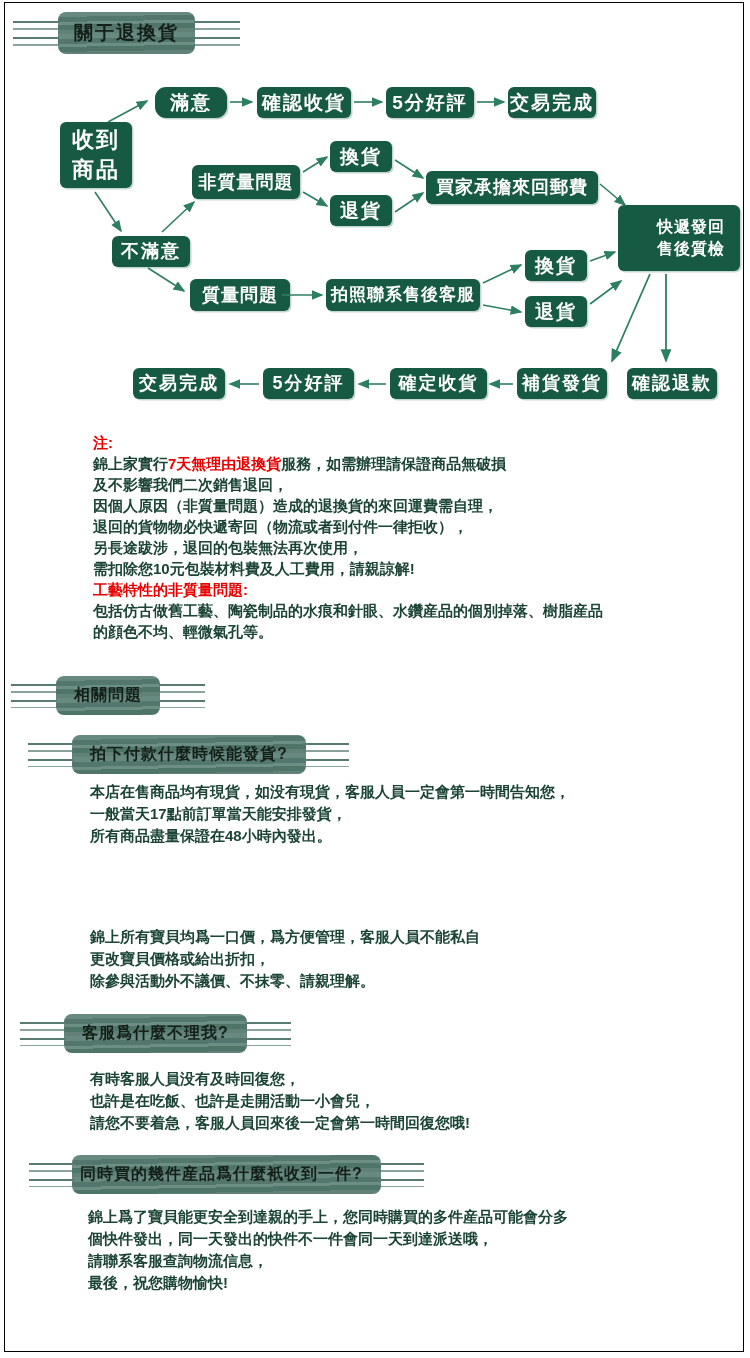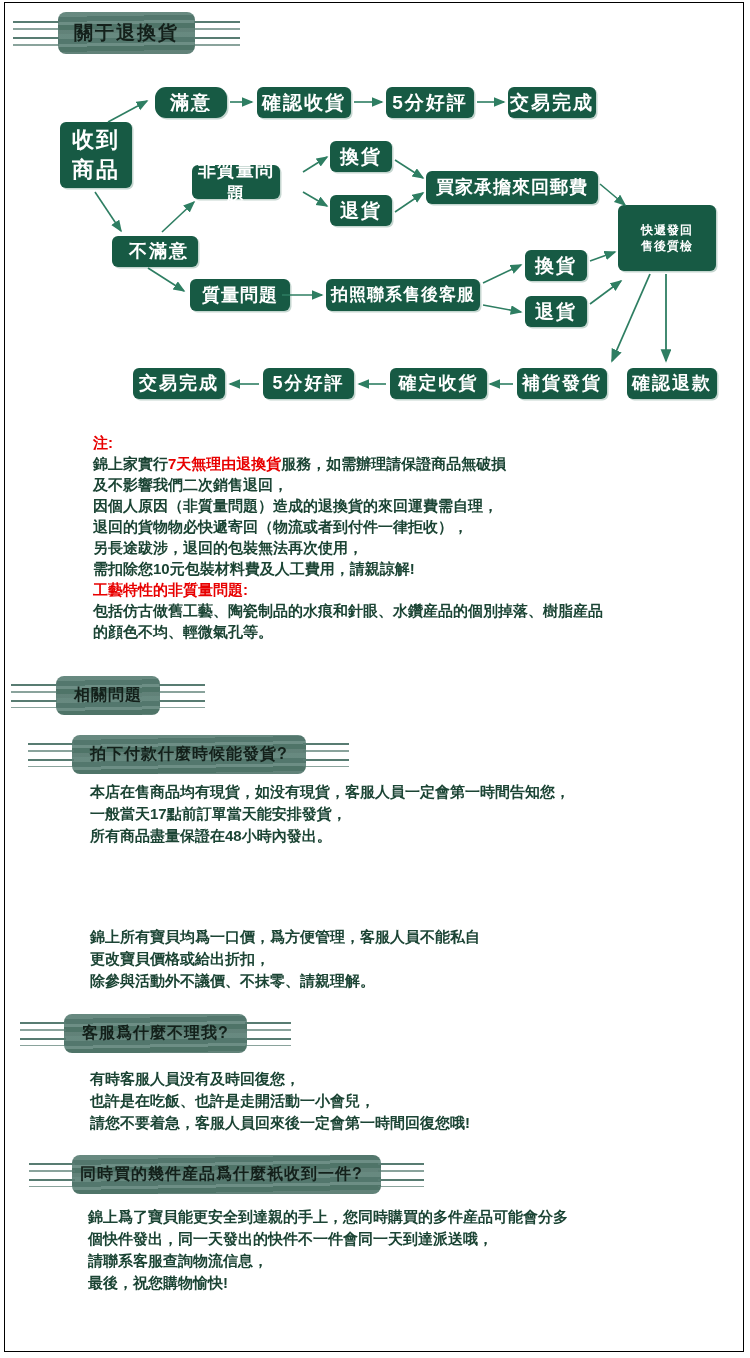--- a/index.html
+++ b/index.html
@@ -81,27 +81,27 @@
       <line x1="259" y1="384" x2="230" y2="384" marker-end="url(#arw)"></line>
     </g>
   </svg>
 
   <div class="fc-box" style="left:52px;top:122px;width:72px;height:66px;font-size:22px;margin-left:8px;">收到
 商品</div>
   <div class="fc-box" style="left:155px;top:87px;width:72px;height:31px;border-radius:11px;">滿意</div>
   <div class="fc-box" style="left:257px;top:87px;width:94px;height:31px;">確認收貨</div>
   <div class="fc-box" style="left:386px;top:87px;width:88px;height:31px;">5分好評</div>
   <div class="fc-box" style="left:508px;top:87px;width:88px;height:31px;">交易完成</div>
-  <div class="fc-box" style="left:192px;top:165px;width:88px;height:34px;font-size:18px;letter-spacing:1px;">非質量問題</div>
+  <div class="fc-box" style="left:192px;top:165px;width:108px;height:34px;font-size:18px;letter-spacing:1px;">非質量問題</div>
   <div class="fc-box" style="left:330px;top:141px;width:62px;height:31px;">換貨</div>
   <div class="fc-box" style="left:330px;top:195px;width:62px;height:31px;">退貨</div>
   <div class="fc-box" style="left:426px;top:171px;width:172px;height:33px;font-size:18px;letter-spacing:1px;">買家承擔來回郵費</div>
-  <div class="fc-box" style="left:618px;top:205px;width:98px;height:66px;font-size:12px;letter-spacing:1px;">快遞發回
+  <div class="fc-box" style="left:618px;top:205px;width:98px;height:66px;font-size:16px;letter-spacing:1px;padding-left:24px;">快遞發回
 售後質檢</div>
-  <div class="fc-box" style="left:112px;top:236px;width:78px;height:31px;font-size:18px;padding-left:8px;">不滿意</div>
+  <div class="fc-box" style="left:112px;top:236px;width:78px;height:31px;font-size:18px;">不滿意</div>
   <div class="fc-box" style="left:190px;top:279px;width:100px;height:32px;font-size:18px;letter-spacing:1px;">質量問題</div>
   <div class="fc-box" style="left:326px;top:279px;width:154px;height:32px;font-size:17px;letter-spacing:1px;">拍照聯系售後客服</div>
   <div class="fc-box" style="left:525px;top:250px;width:62px;height:31px;">換貨</div>
   <div class="fc-box" style="left:525px;top:296px;width:62px;height:31px;">退貨</div>
   <div class="fc-box" style="left:133px;top:368px;width:92px;height:31px;font-size:18px;">交易完成</div>
   <div class="fc-box" style="left:263px;top:368px;width:91px;height:31px;font-size:18px;">5分好評</div>
   <div class="fc-box" style="left:390px;top:368px;width:97px;height:31px;font-size:18px;">確定收貨</div>
   <div class="fc-box" style="left:517px;top:368px;width:90px;height:31px;font-size:18px;">補貨發貨</div>
   <div class="fc-box" style="left:627px;top:368px;width:90px;height:31px;font-size:18px;">確認退款</div>
 

